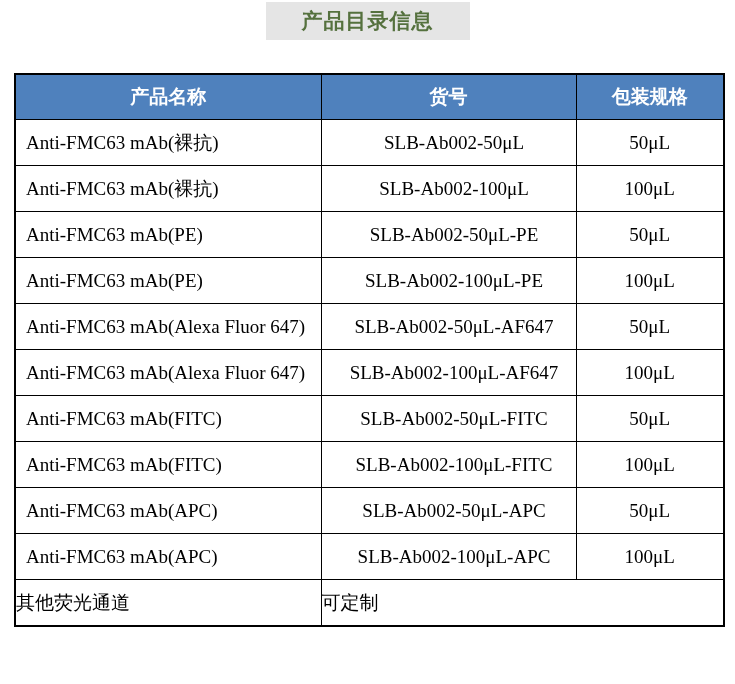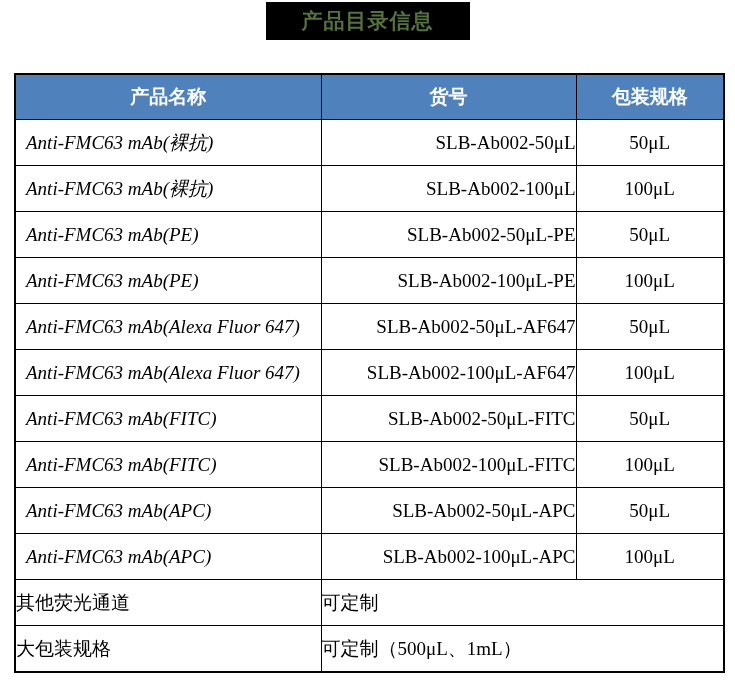--- a/index.html
+++ b/index.html
@@ -11,21 +11,21 @@
     width: 735px;
     height: 684px;
     position: relative;
     font-family: "Liberation Serif", "DejaVu Serif", serif;
     color: #000000;
   }
   .title-box {
     margin: 2px auto 0 auto;
     width: 204px;
     height: 38px;
-    background: #000000;
+    background: #e5e5e5;
     display: flex;
     align-items: center;
     justify-content: center;
   }
   .title-box span {
     font-family: "Liberation Sans", "DejaVu Sans", sans-serif;
     font-weight: bold;
     font-size: 21px;
     color: #55713e;
     letter-spacing: 1px;
@@ -53,22 +53,22 @@
     margin-top: 38px;
   }
   td {
     font-size: 19px;
     height: 45px;
     border: 1px solid #000000;
     padding: 0;
     vertical-align: middle;
     background: #ffffff;
   }
-  td.c-name { text-align: left; padding-left: 10px; font-style: italic; }
-  td.c-sku  { text-align: right; padding-left: 11px; }
+  td.c-name { text-align: left; padding-left: 10px; }
+  td.c-sku  { text-align: center; padding-left: 11px; }
   td.c-size { text-align: center; margin-left: 20px; }
   td.c-center { text-align: left; }
 </style>
 </head>
 <body>
 
 <div class="title-box">
   <span>产品目录信息</span>
 </div>
 
@@ -133,18 +133,14 @@
     </tr>
     <tr>
       <td class="c-name">Anti-FMC63 mAb(APC)</td>
       <td class="c-sku">SLB-Ab002-100μL-APC</td>
       <td class="c-size">100μL</td>
     </tr>
     <tr>
       <td class="c-center">其他荧光通道</td>
       <td class="c-center" colspan="2">可定制</td>
     </tr>
-    <tr>
-      <td class="c-center">大包装规格</td>
-      <td class="c-center" colspan="2">可定制（500μL、1mL）</td>
-    </tr>
   </tbody>
 </table>
 
 </body></html>

